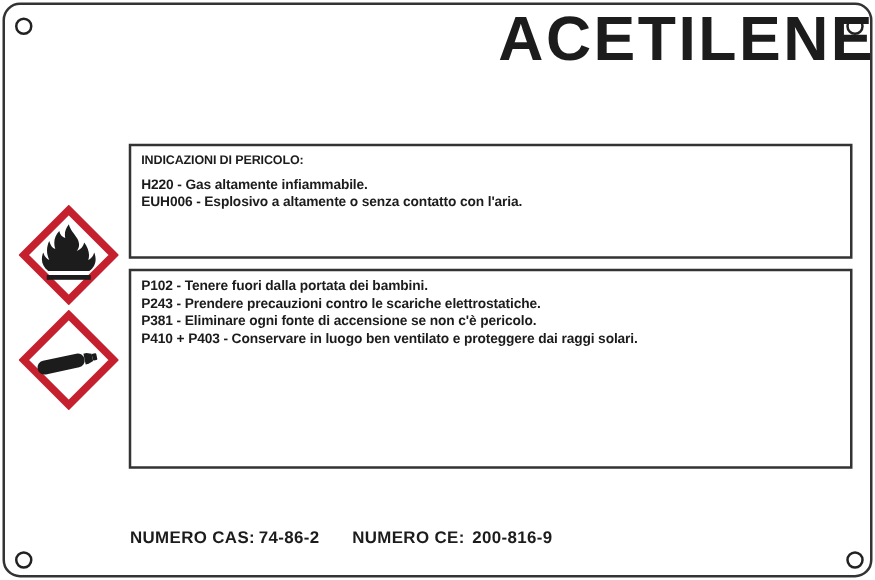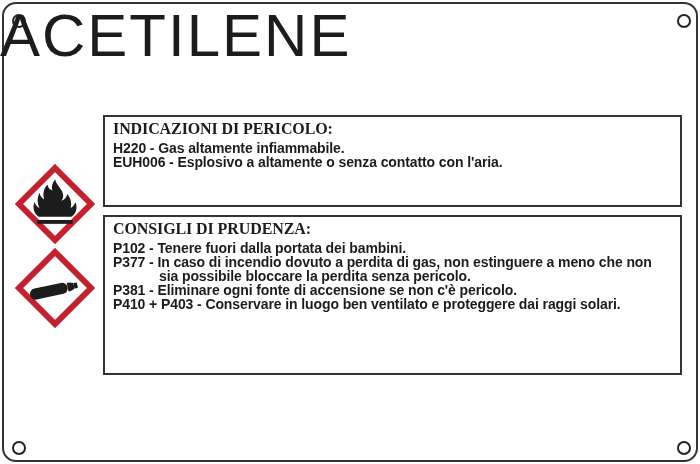--- a/index.html
+++ b/index.html
@@ -15,39 +15,39 @@
   }
   .hole{
     position:absolute;width:10px;height:10px;border:2px solid #222;
     border-radius:50%;background:#fff;
   }
   .hole.tl{left:12px;top:14px;}
   .hole.tr{left:677px;top:14px;}
   .hole.bl{left:12px;top:441px;}
   .hole.br{left:677px;top:441px;}
   .title{
-    position:absolute;top:6px;left:0;width:100%;text-align:left;
-    font-size:60px;font-weight:normal;letter-spacing:2px;line-height:1.0;
+    position:absolute;top:6px;left:0;width:100%;text-align:right;
+    font-size:50px;font-weight:bold;letter-spacing:2px;line-height:1.0;
   }
   .picto{position:absolute;width:80px;height:80px;}
   .picto svg{width:100%;height:100%;display:block;}
   .picto.flame{left:15px;top:164px;}
   .picto.cylinder{left:15px;top:248px;}
   .box{
     position:absolute;left:103px;width:579px;box-sizing:border-box;
     border:2px solid var(--frame,#333);background:#fff;padding:5px 8px;
   }
   .box.hazard{top:115px;height:92px;}
   .box.precaution{top:215px;height:160px;}
   .box-header{
-    font-size:16px;font-weight:bold;letter-spacing:-0.1px;
-    line-height:13px;margin-bottom:6px;font-family:Liberation Serif, serif;
+    font-size:10px;font-weight:bold;letter-spacing:-0.1px;
+    line-height:13px;margin-bottom:6px;
   }
   .box-line{
-    font-size:14px;font-weight:bold;letter-spacing:-0.1px;line-height:14px;
+    font-size:11px;font-weight:bold;letter-spacing:-0.1px;line-height:14px;
     padding-left:46px;text-indent:-46px;
   }
   .footer{
     position:absolute;left:104px;top:422px;
     font-size:13.5px;font-weight:bold;letter-spacing:0.3px;white-space:nowrap;
   }
   .footer .val{margin-left:3px;}
   .footer .ce-label{margin-left:26px;}
   .footer .ce-val{margin-left:6px;}
 </style>
@@ -98,21 +98,23 @@
     </svg>
   </div>
 
   <div class="box hazard">
     <div class="box-header">INDICAZIONI DI PERICOLO:</div>
     <div class="box-line">H220 - Gas altamente infiammabile.</div>
     <div class="box-line">EUH006 - Esplosivo a altamente o senza contatto con l'aria.</div>
   </div>
 
   <div class="box precaution">
-    <div class="box-header">CONSIGLI DI PRUDENZA:</div>
     <div class="box-line">P102 - Tenere fuori dalla portata dei bambini.</div>
-    <div class="box-line">P377 - In caso di incendio dovuto a perdita di gas, non estinguere a meno che non sia possibile bloccare la perdita senza pericolo.</div>
+    <div class="box-line">P243 - Prendere precauzioni contro le scariche elettrostatiche.</div>
     <div class="box-line">P381 - Eliminare ogni fonte di accensione se non c'è pericolo.</div>
     <div class="box-line">P410 + P403 - Conservare in luogo ben ventilato e proteggere dai raggi solari.</div>
   </div>
 
+  <div class="footer">
+    <span>NUMERO CAS:</span><span class="val">74-86-2</span><span class="ce-label">NUMERO CE:</span><span class="ce-val">200-816-9</span>
+  </div>
 
 </div>
 
 </body></html>

